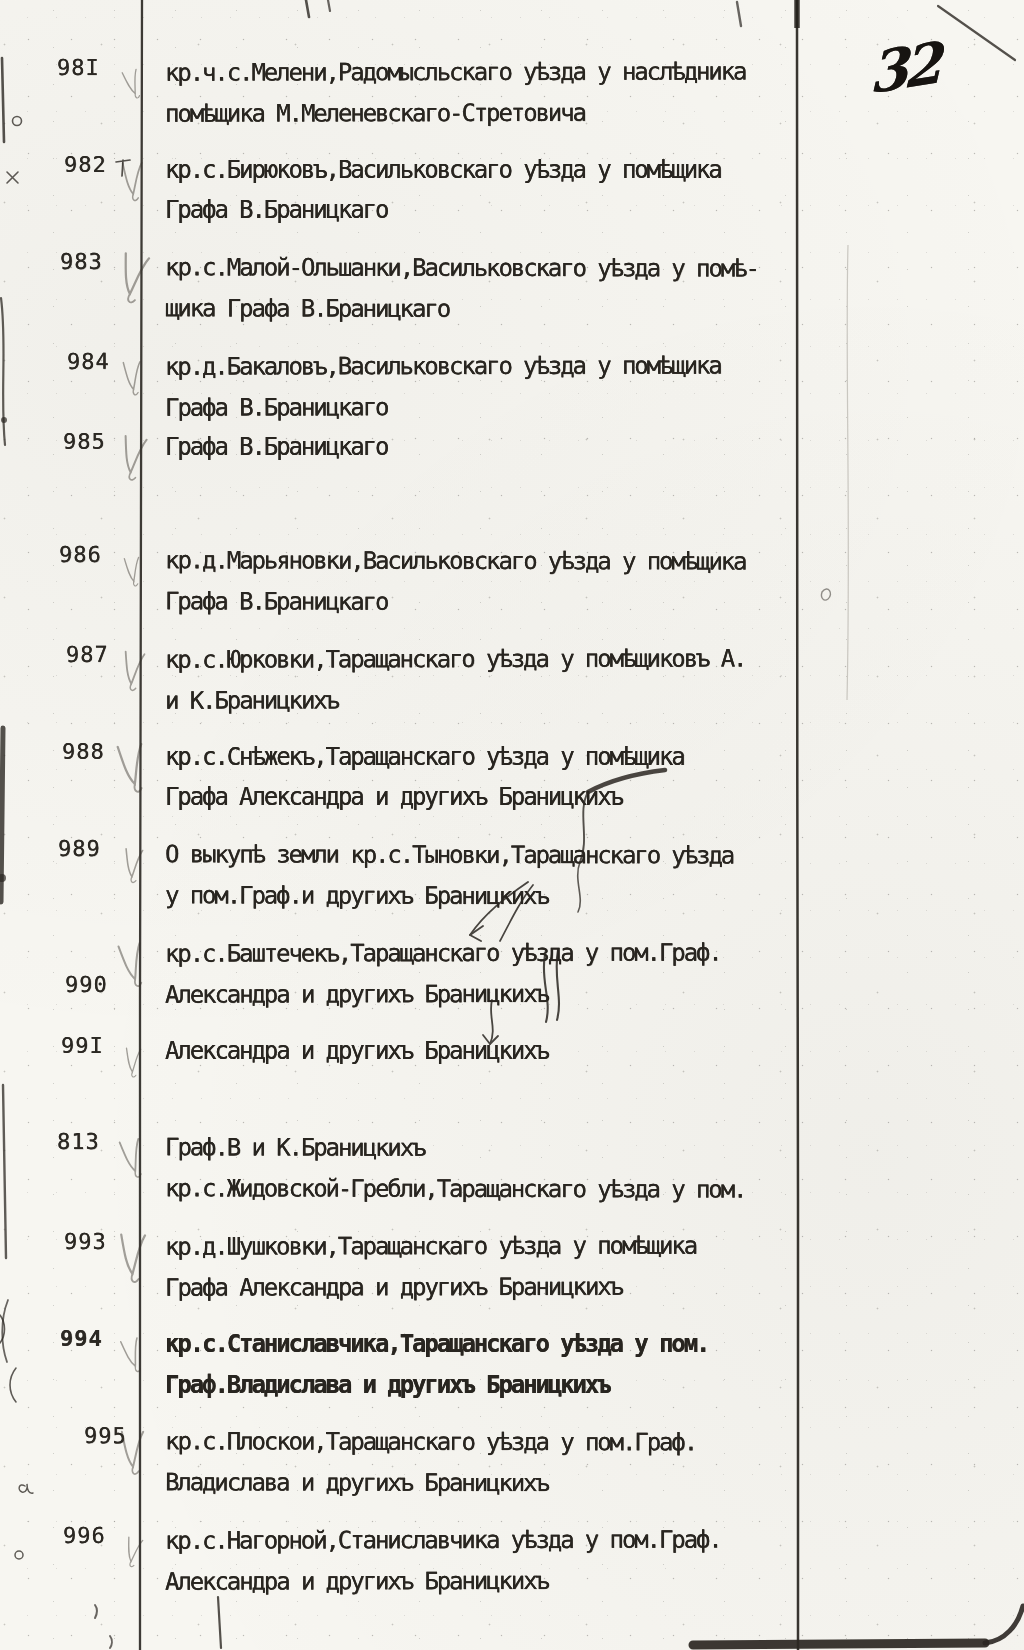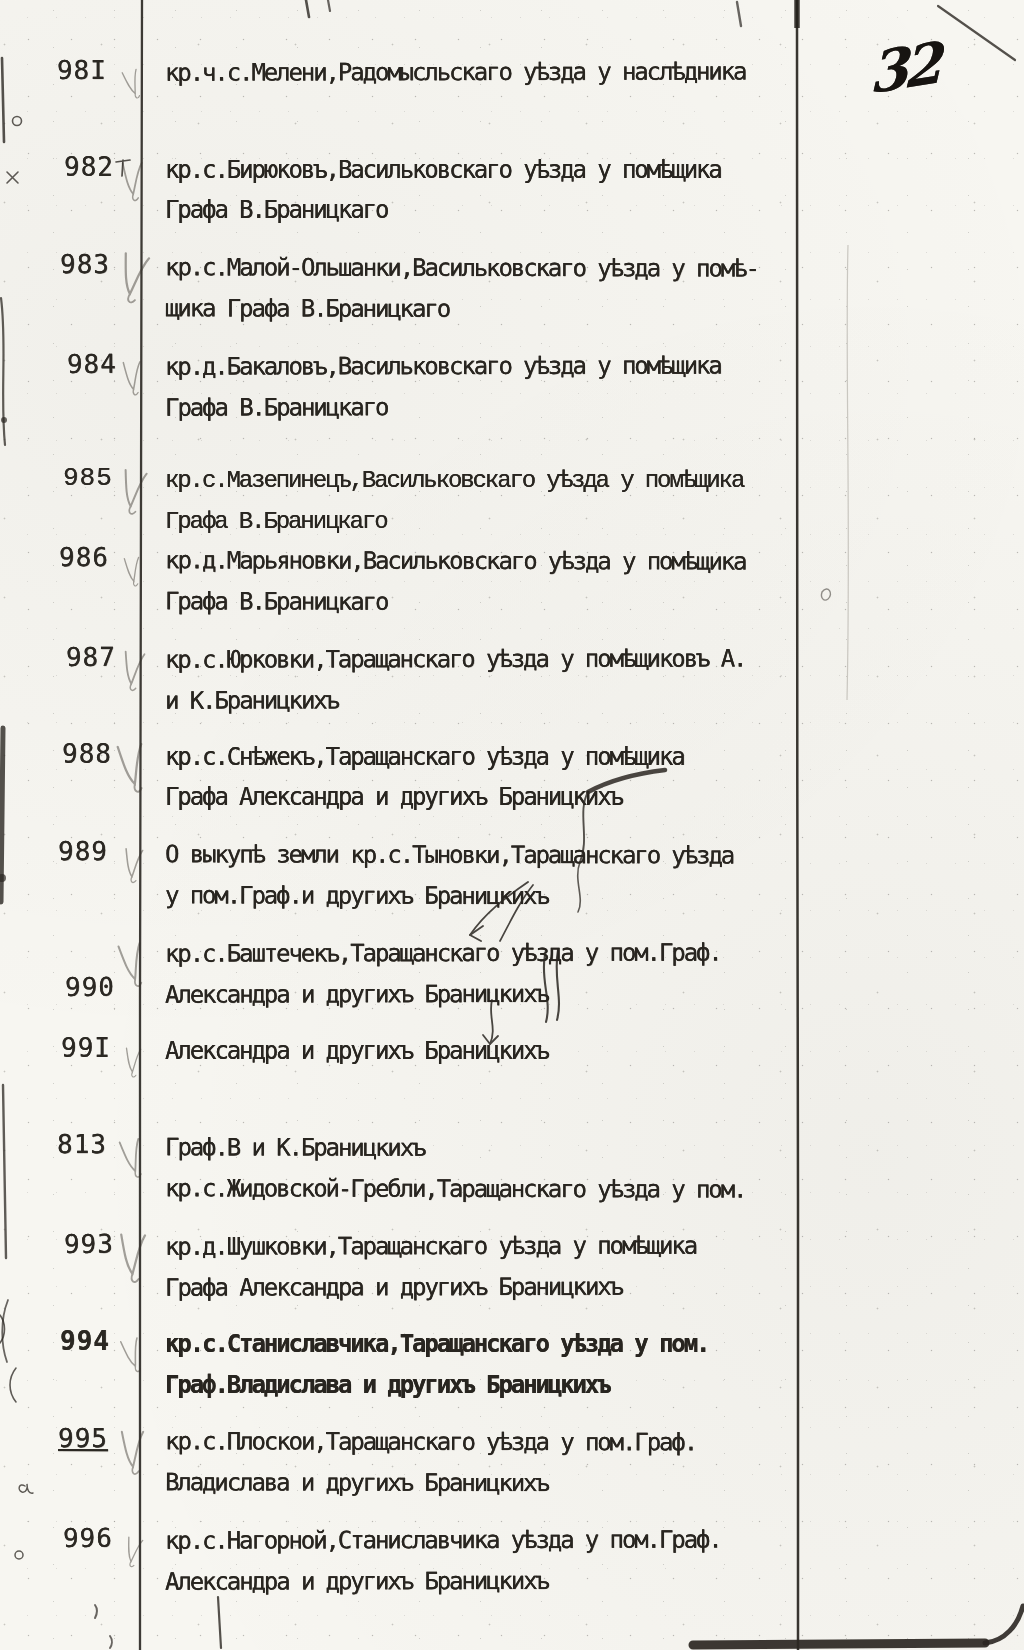--- a/index.html
+++ b/index.html
@@ -16,21 +16,21 @@
       radial-gradient(800px 900px at 85% 70%, rgba(40,36,30,.035), transparent);
     background-size: 43px 57px, 61px 37px, 97px 79px, 29px 47px, 100% 100%, 100% 100%;
     background-position: 7px 11px, 23px 29px, 53px 5px, 13px 41px, 0 0, 0 0;
     font-family:"DejaVu Sans Mono","DejaVu Sans",monospace;
     color:#282520;
   }
   .entries{position:absolute;inset:0;}
   .entry{position:absolute;left:0;width:1024px;height:96px;}
   .num{
     position:absolute;top:2px;width:80px;
-    font-size:26px;letter-spacing:1px;color:#2b2823;
+    font-size:22px;letter-spacing:1px;color:#2b2823;
     text-shadow:0 0 .5px rgba(40,35,28,.85), .4px .4px .5px rgba(40,35,28,.35);
   }
   .txt{
     position:absolute;left:165px;top:0;width:608px;
     font-size:24px;letter-spacing:-2.1px;line-height:40.5px;white-space:nowrap;
     text-shadow:0 0 .55px rgba(42,37,30,.9), .35px .3px .45px rgba(42,37,30,.4);
   }
   .tick{position:absolute;left:120px;top:10px;width:26px;height:44px;opacity:.75;}
   .pagenum{
     position:absolute;left:874px;top:34px;
@@ -57,20 +57,21 @@
 
   <div class="entries">
       <div class="entry" style="top: 52px; transform: rotate(-0.12deg);">
         <div class="num" style="left: 57px;">98I</div>
         <svg class="tick" viewBox="0 0 26 44" style="transform: rotate(-14deg) scale(0.75); opacity: 0.45;">
           <path d="M3,3 C6,18 8,28 13,34 C15,27 17,12 22,3" stroke="#3a352e" stroke-width="1.8" fill="none" stroke-linecap="round"></path>
           <path d="M13,34 C11,40 15,43 18,38" stroke="#3a352e" stroke-width="1.5" fill="none" stroke-linecap="round"></path>
         </svg>
         <div class="txt">
           <div class="line">кр.ч.с.Мелени,Радомысльскаго уѣзда у наслѣдника</div>
+          <div class="line">помѣщика М.Меленевскаго-Стретовича</div>
         </div>
       </div>
       <div class="entry" style="top: 149.85px; transform: rotate(0deg); padding-left: 25px;">
         <div class="num" style="left: 64px;">982</div>
         <svg class="tick" viewBox="0 0 26 44" style="transform: rotate(-1deg) scale(1); opacity: 0.45;">
           <path d="M3,3 C6,18 8,28 13,34 C15,27 17,12 22,3" stroke="#3a352e" stroke-width="1.8" fill="none" stroke-linecap="round"></path>
           <path d="M13,34 C11,40 15,43 18,38" stroke="#3a352e" stroke-width="1.5" fill="none" stroke-linecap="round"></path>
         </svg>
         <div class="txt">
           <div class="line">кр.с.Бирюковъ,Васильковскаго уѣзда у помѣщика</div>
@@ -92,28 +93,27 @@
         <div class="num" style="left: 67px;">984</div>
         <svg class="tick" viewBox="0 0 26 44" style="transform: rotate(-3deg) scale(0.875); opacity: 0.45;">
           <path d="M3,3 C6,18 8,28 13,34 C15,27 17,12 22,3" stroke="#3a352e" stroke-width="1.8" fill="none" stroke-linecap="round"></path>
           <path d="M13,34 C11,40 15,43 18,38" stroke="#3a352e" stroke-width="1.5" fill="none" stroke-linecap="round"></path>
         </svg>
         <div class="txt">
           <div class="line">кр.д.Бакаловъ,Васильковскаго уѣзда у помѣщика</div>
           <div class="line">Графа В.Браницкаго</div>
         </div>
       </div>
-      <div class="entry" style="top: 461px; transform: rotate(0deg); font-family: Liberation Mono, monospace;">
+      <div class="entry" style="top: 427px; transform: rotate(0deg);">
         <div class="num" style="left: 63px;">985</div>
         <svg class="tick" viewBox="0 0 26 44" style="transform: rotate(10deg) scale(1.125); opacity: 0.45;">
           <path d="M3,3 C6,18 8,28 13,34 C15,27 17,12 22,3" stroke="#3a352e" stroke-width="1.8" fill="none" stroke-linecap="round"></path>
           <path d="M13,34 C11,40 15,43 18,38" stroke="#3a352e" stroke-width="1.5" fill="none" stroke-linecap="round"></path>
         </svg>
         <div class="txt">
-          <div class="line">кр.с.Мазепинецъ,Васильковскаго уѣзда у помѣщика</div>
           <div class="line">Графа В.Браницкаго</div>
         </div>
       </div>
       <div class="entry" style="top: 541.25px; transform: rotate(0.12deg);">
         <div class="num" style="left: 59px;">986</div>
         <svg class="tick" viewBox="0 0 26 44" style="transform: rotate(-5deg) scale(0.75); opacity: 0.45;">
           <path d="M3,3 C6,18 8,28 13,34 C15,27 17,12 22,3" stroke="#3a352e" stroke-width="1.8" fill="none" stroke-linecap="round"></path>
           <path d="M13,34 C11,40 15,43 18,38" stroke="#3a352e" stroke-width="1.5" fill="none" stroke-linecap="round"></path>
         </svg>
         <div class="txt">
@@ -202,21 +202,21 @@
         <svg class="tick" viewBox="0 0 26 44" style="transform: rotate(-13deg) scale(0.875); opacity: 0.45;">
           <path d="M3,3 C6,18 8,28 13,34 C15,27 17,12 22,3" stroke="#3a352e" stroke-width="1.8" fill="none" stroke-linecap="round"></path>
           <path d="M13,34 C11,40 15,43 18,38" stroke="#3a352e" stroke-width="1.5" fill="none" stroke-linecap="round"></path>
         </svg>
         <div class="txt">
           <div class="line">кр.с.Станиславчика,Таращанскаго уѣзда у пом.</div>
           <div class="line">Граф.Владислава и другихъ Браницкихъ</div>
         </div>
       </div>
       <div class="entry" style="top: 1421.9px; transform: rotate(0.12deg);">
-        <div class="num" style="left: 58px; text-decoration: underline;">995</div>
+        <div class="num" style="left: 84px;">995</div>
         <svg class="tick" viewBox="0 0 26 44" style="transform: rotate(0deg) scale(1.125); opacity: 0.45;">
           <path d="M3,3 C6,18 8,28 13,34 C15,27 17,12 22,3" stroke="#3a352e" stroke-width="1.8" fill="none" stroke-linecap="round"></path>
           <path d="M13,34 C11,40 15,43 18,38" stroke="#3a352e" stroke-width="1.5" fill="none" stroke-linecap="round"></path>
         </svg>
         <div class="txt">
           <div class="line">кр.с.Плоскои,Таращанскаго уѣзда у пом.Граф.</div>
           <div class="line">Владислава и другихъ Браницкихъ</div>
         </div>
       </div>
       <div class="entry" style="top: 1519.75px; transform: rotate(-0.12deg);">

